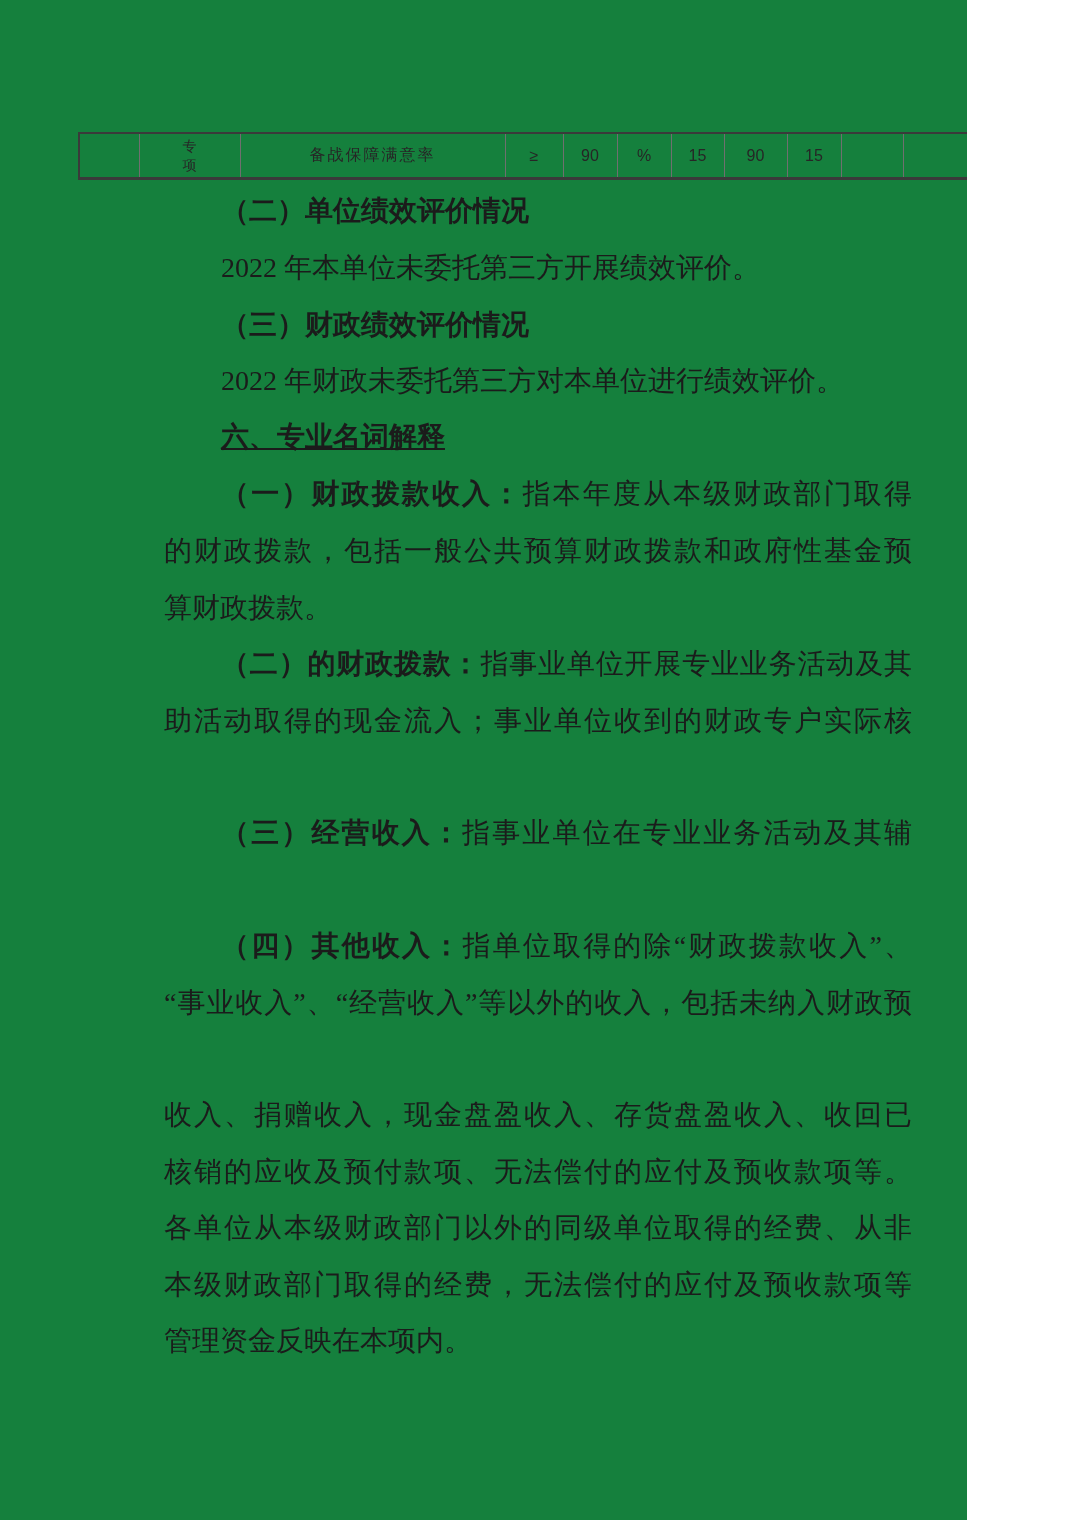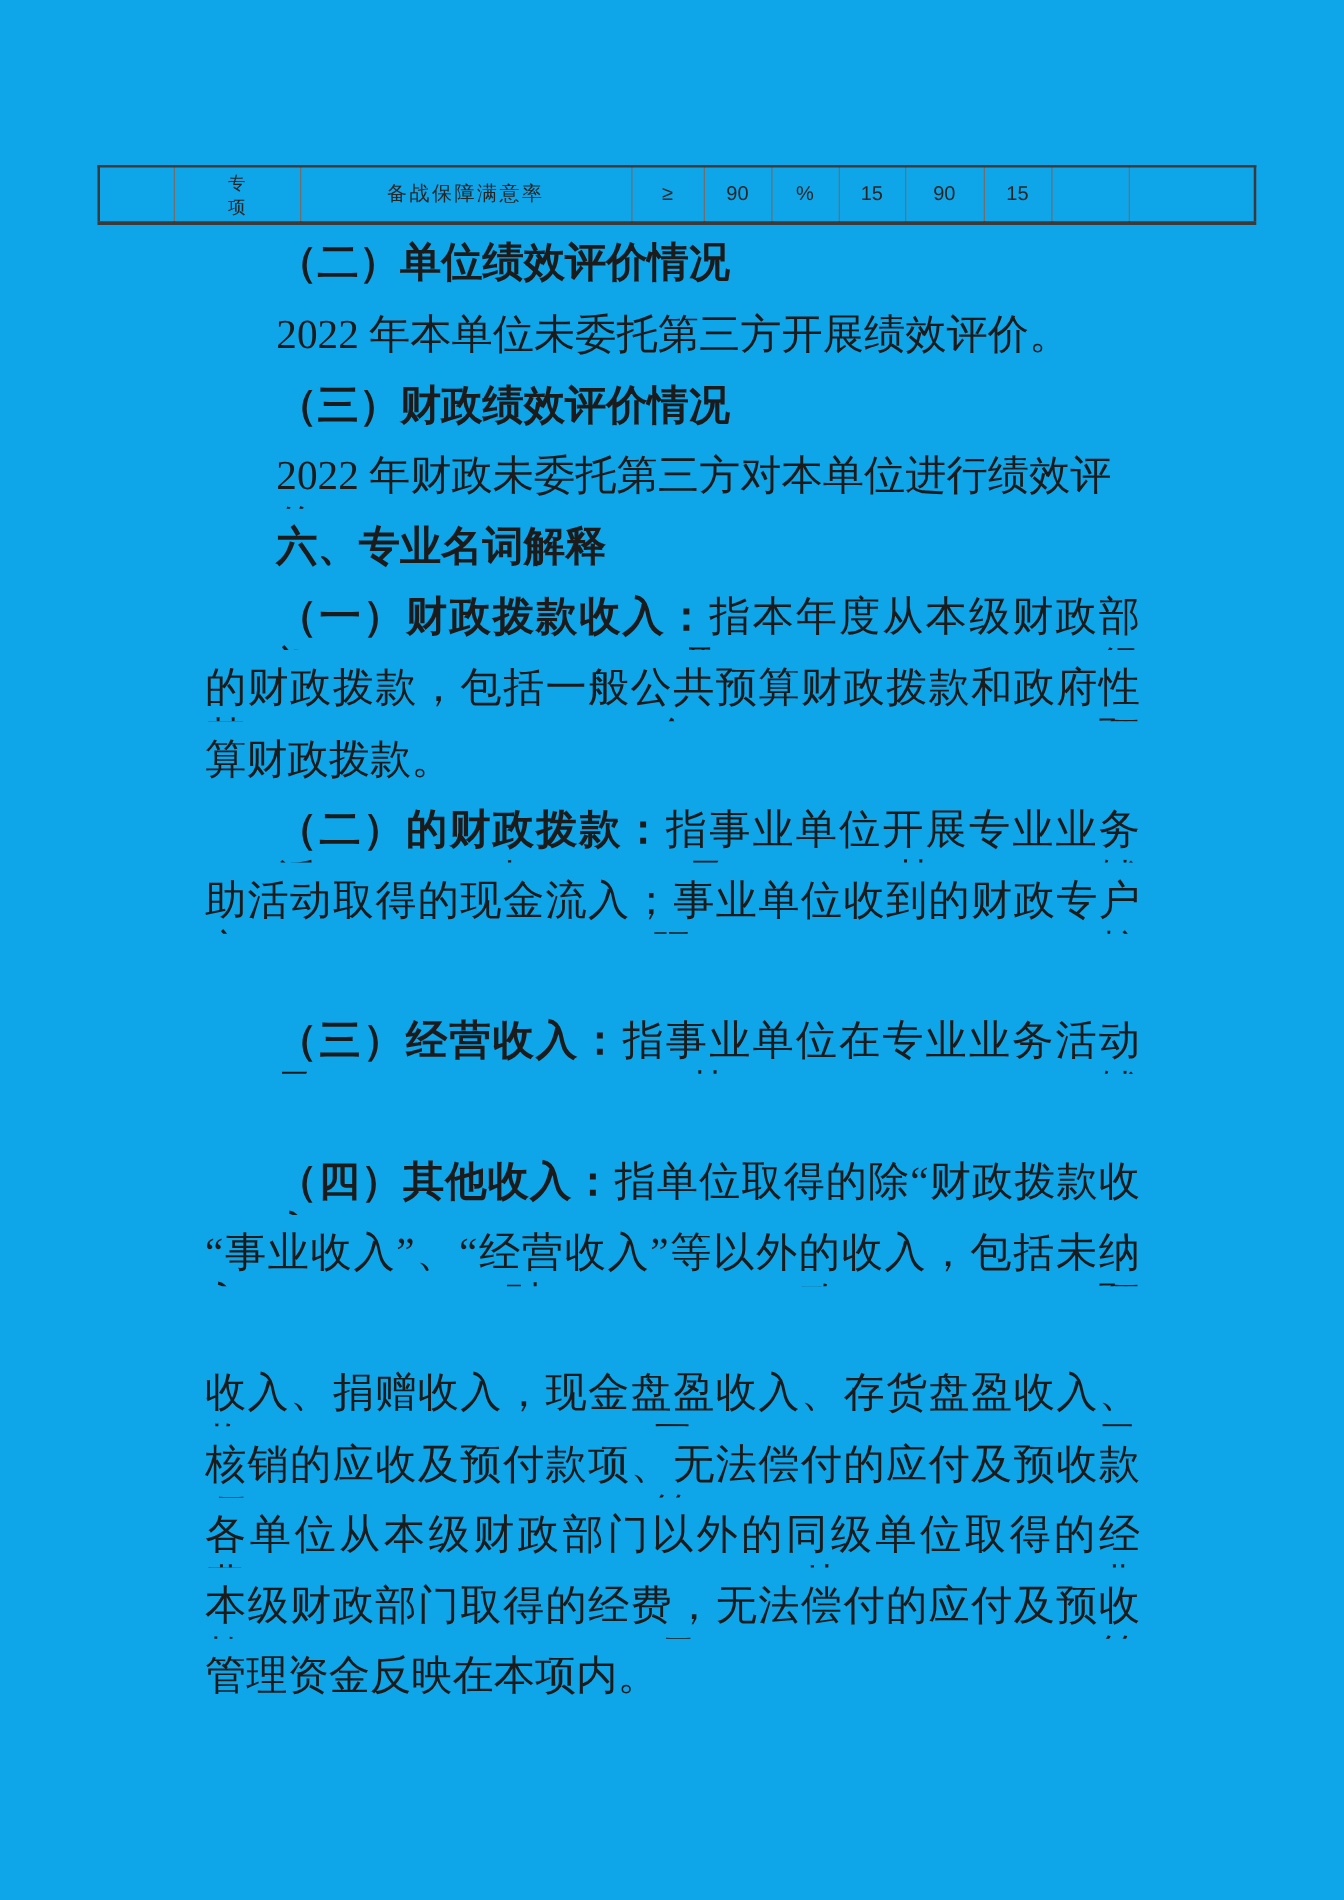--- a/index.html
+++ b/index.html
@@ -1,42 +1,42 @@
 <!DOCTYPE html>
 <html><head>
 <meta charset="utf-8">
 <style>
   html,body{margin:0;padding:0;background:#ffffff;}
   .page{
-    position:relative;width:1075px;height:1520px;background:#0ea5e9;overflow:hidden;
+    position:relative;width:967px;height:1520px;background:#15803d;overflow:hidden;
     color:#1b1b1b;font-family:"Liberation Serif","DejaVu Serif",serif;
   }
   table.perf{
     position:absolute;left:78px;top:132px;width:925px;height:48px;
     border-collapse:collapse;table-layout:fixed;
     border:2px solid #3a3a3a;border-bottom-width:3px;
   }
   table.perf td{
     border:1px solid #6f6f6f;text-align:center;vertical-align:middle;padding:0;
     font-size:16px;color:#262626;
     font-family:"Liberation Sans","DejaVu Sans",sans-serif;
     overflow:hidden;
   }
   td.zh{font-family:"Liberation Serif","DejaVu Serif",serif;}
   td.category span{display:inline-block;width:1.1em;line-height:19px;font-size:14px;text-align:center;}
   td.indicator{text-align:left;padding-left:10px;font-size:15px;letter-spacing:2px;margin-left:18px;}
   td.criterion{font-size:15px;}
   .line{
     position:absolute;left:164px;width:748px;height:46px;overflow:hidden;
-    font-size:33px;line-height:40px;white-space:normal;
+    font-size:28px;line-height:40px;white-space:normal;
   }
   .indent{padding-left:57px;width:691px;}
   .just{text-align:justify;text-align-last:justify;-moz-text-align-last:justify;}
   .bold{font-weight:bold;}
-  .hei{font-family:"Liberation Sans","DejaVu Sans",sans-serif;font-weight:bold;}
+  .hei{font-family:"Liberation Sans","DejaVu Sans",sans-serif;font-weight:bold;text-decoration:underline;}
   .lead{font-weight:bold;}
 </style>
 </head>
 <body>
 
 <div class="page">
 
   <table class="perf">
     <colgroup>
       <col style="width:60px">

